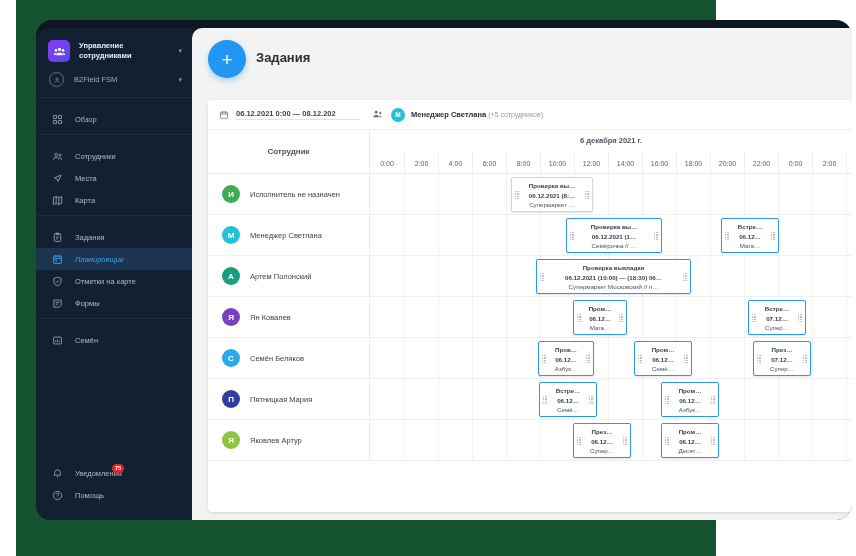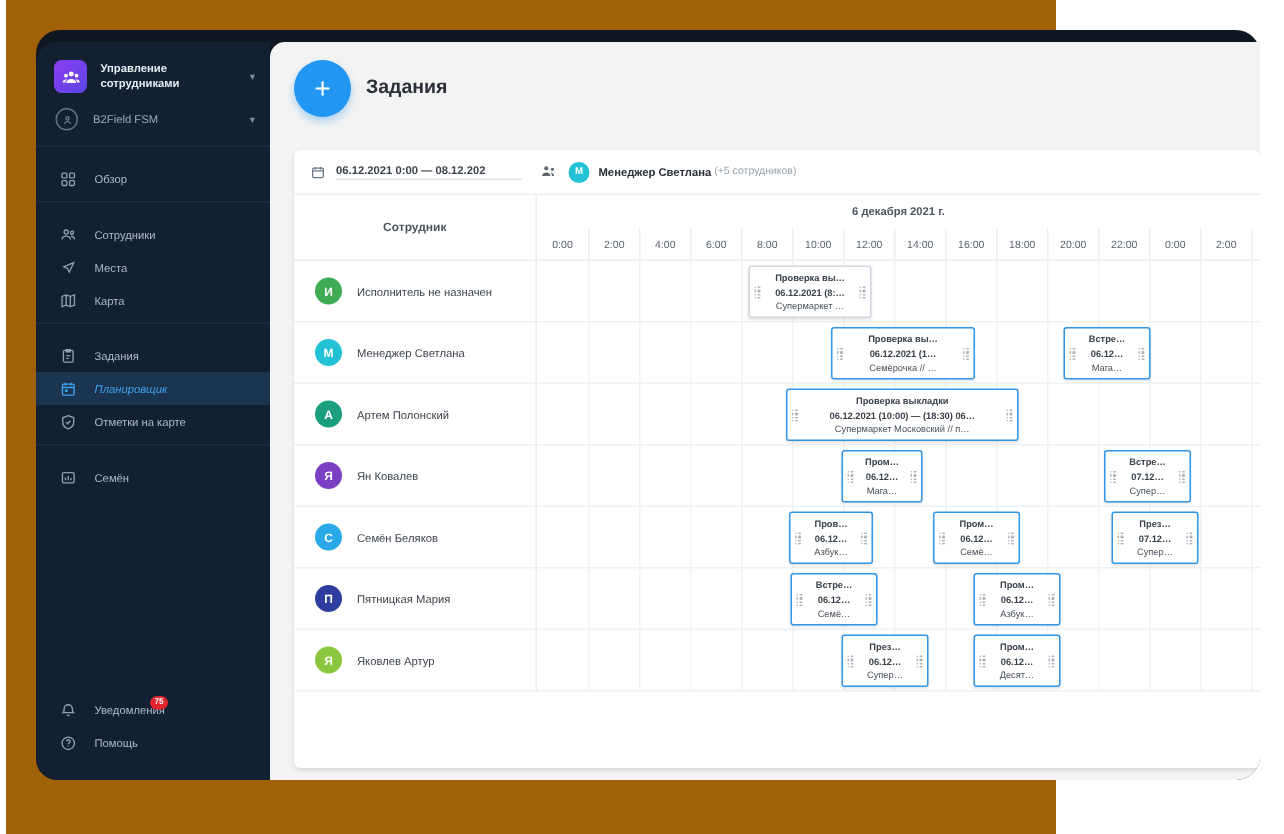--- a/index.html
+++ b/index.html
@@ -3,22 +3,22 @@
 <meta charset="utf-8">
 <style>
   * { box-sizing: border-box; margin: 0; padding: 0; }
   html, body {
     width: 856px; height: 556px;
     background: #ffffff;
     font-family: "Liberation Sans", sans-serif;
     overflow: hidden;
   }
   #app {
-    position: absolute; left: 4px; top: 0; width: 700px; height: 556px;
-    background: #a16207;
+    position: absolute; left: 16px; top: 0; width: 700px; height: 556px;
+    background: #14532d;
   }
   
   .frame {
     position: absolute;
     left: 20px; top: 20px; width: 816px; height: 500px;
     background: #0e1621;
     border-radius: 16px;
   }
   
   .panel {
@@ -300,20 +300,29 @@
         <span class="lbl">Планировщик</span>
       </div>
       <div class="nav-item">
         <span class="ico">
           <svg width="11" height="11" viewBox="0 0 24 24" fill="none" stroke="currentColor" stroke-width="2">
             <path d="M12 2.5 20 5.5v6c0 5-3.4 8.4-8 10-4.6-1.6-8-5-8-10v-6z"></path>
               <path d="M8.8 11.8l2.3 2.3 4-4.4"></path>
           </svg>
         </span>
         <span class="lbl">Отметки на карте</span>
+      </div>
+      <div class="nav-item">
+        <span class="ico">
+          <svg width="11" height="11" viewBox="0 0 24 24" fill="none" stroke="currentColor" stroke-width="2">
+            <path d="M4 4.5h16v11l-4 4.5H4z"></path>
+              <path d="M8 9.5h8M8 13.5h5"></path>
+          </svg>
+        </span>
+        <span class="lbl">Формы</span>
       </div>
     </div>
 
     <div class="divider"></div>
 
     <div class="nav-group">
       <div class="nav-item">
         <span class="ico">
           <svg width="11" height="11" viewBox="0 0 24 24" fill="none" stroke="currentColor" stroke-width="2">
             <rect x="3.5" y="4.5" width="17" height="15" rx="2"></rect>

